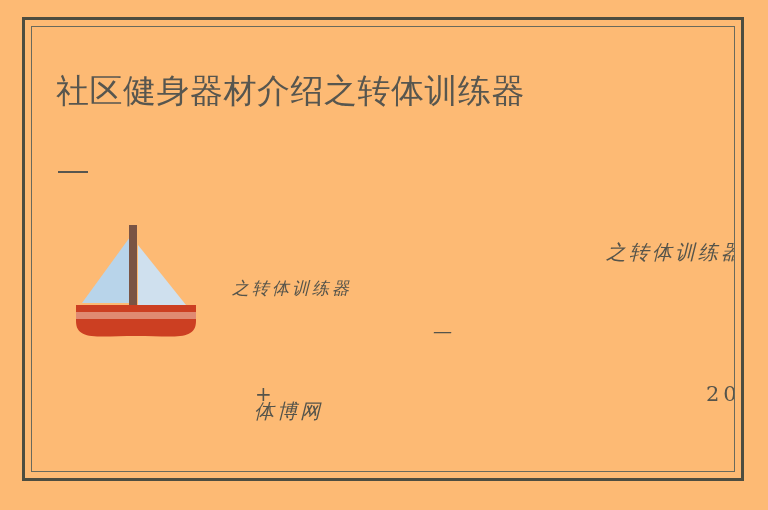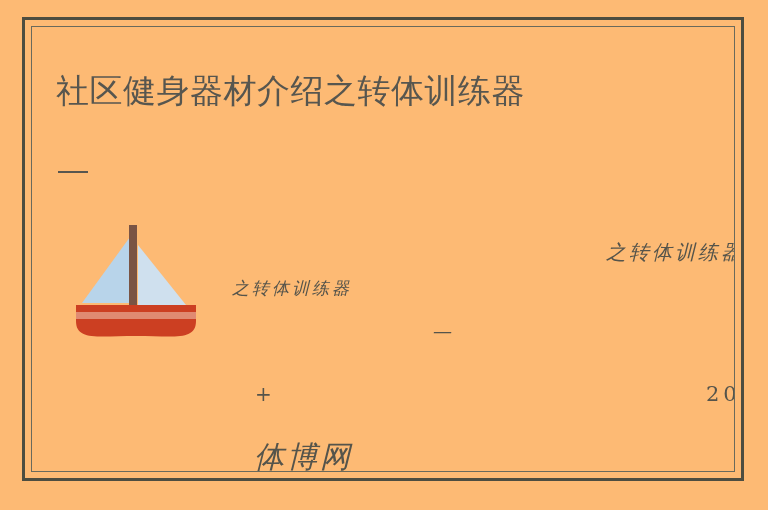--- a/index.html
+++ b/index.html
@@ -109,22 +109,22 @@
   }
   .hand-plus {
     left: 223px;
     top: 355px;
     font-size: 20px;
     font-style: normal;
     letter-spacing: 0;
   }
   .hand-brand {
     left: 222px;
-    top: 410px;
-    font-size: 30px;
+    top: 371px;
+    font-size: 20px;
   }
   .hand-right-title {
     left: 574px;
     top: 212px;
     font-size: 20px;
   }
   .hand-year {
     left: 674px;
     top: 355px;
     font-size: 21px;

